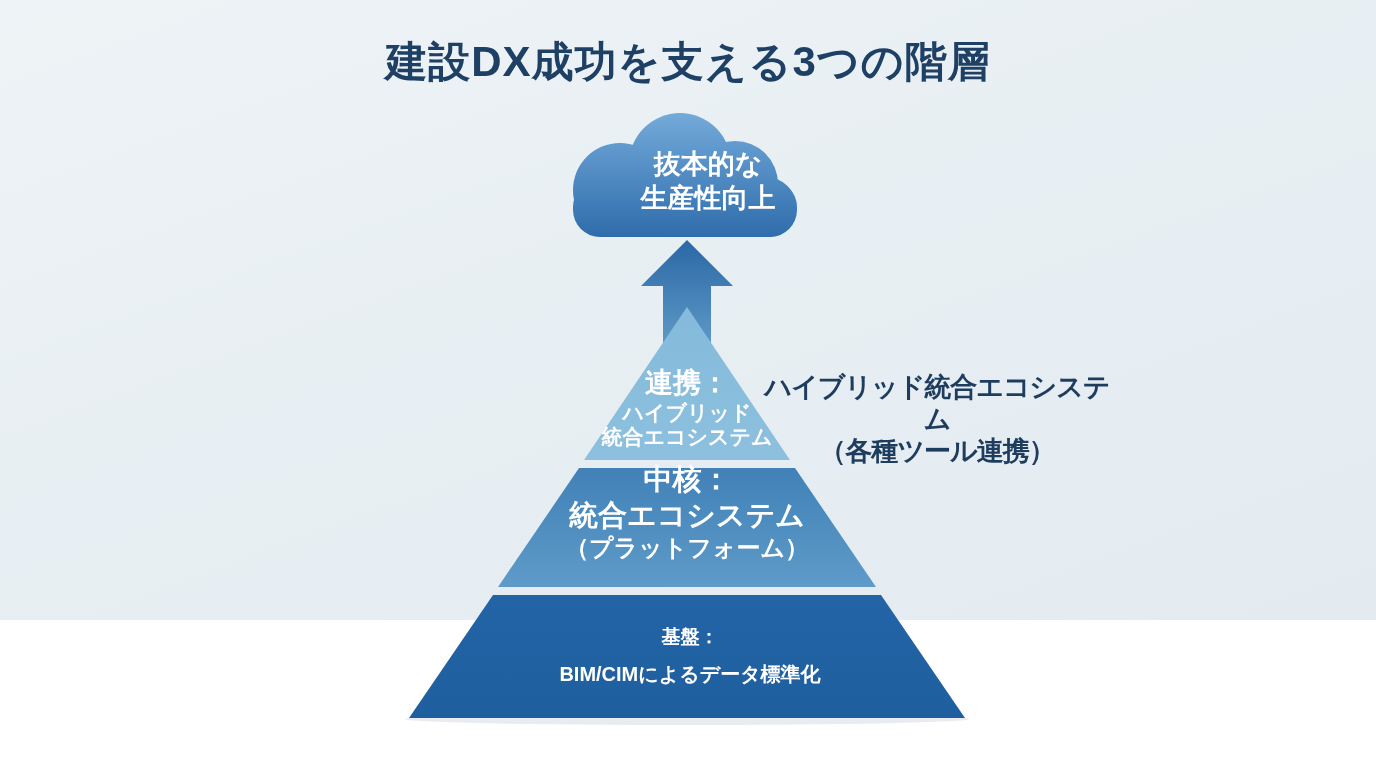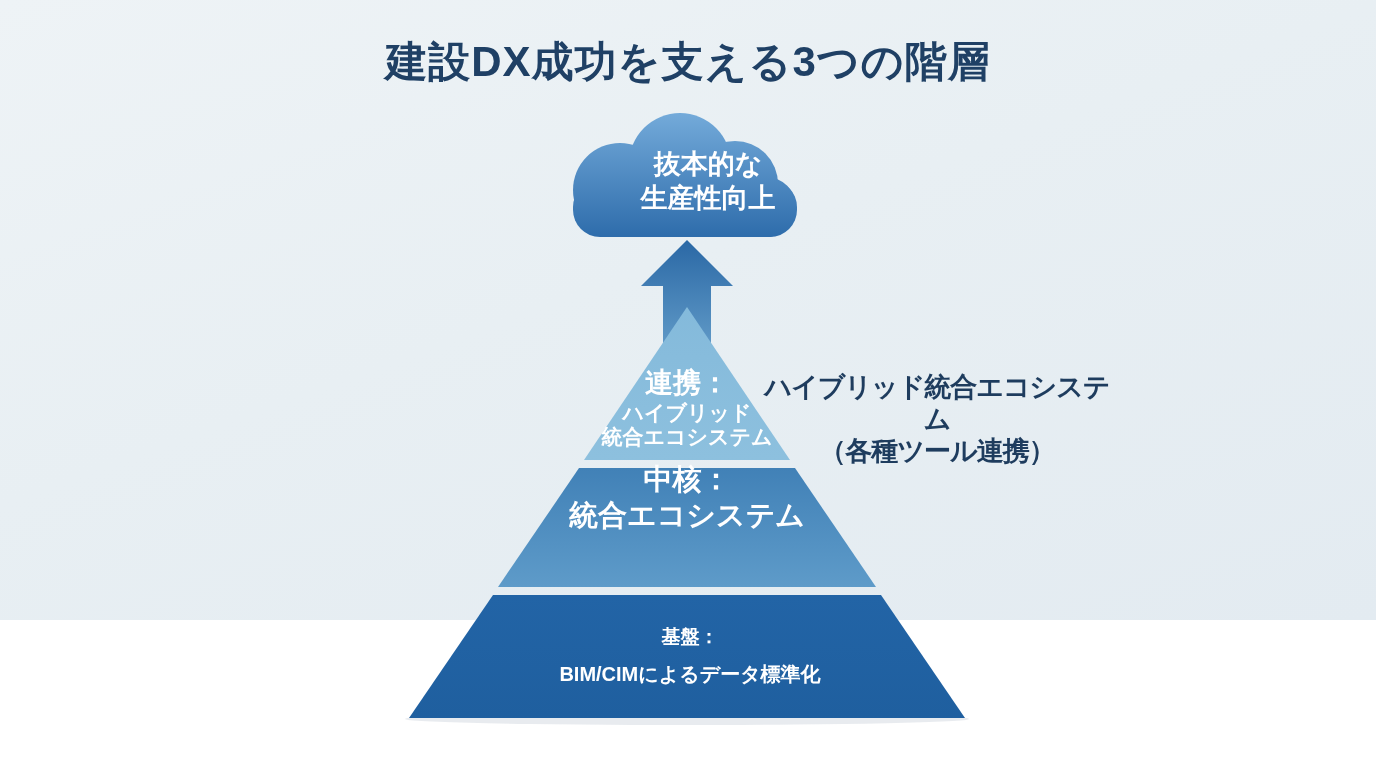--- a/index.html
+++ b/index.html
@@ -105,20 +105,21 @@
 
   <div class="abs tier-label t1">
     <span class="heading">連携：</span>
     <span class="line">ハイブリッド</span>
     <span class="line">統合エコシステム</span>
   </div>
 
   <div class="abs tier-label t2">
     <span class="heading">中核：</span>
     <span class="line line-a">統合エコシステム</span>
+    <span class="line line-b">（プラットフォーム）</span>
   </div>
 
   <div class="abs tier-label t3">
     <span class="heading">基盤：</span>
     <span class="line line-a">BIM/CIMによるデータ標準化</span>
   </div>
 
 </div>
 
 </body></html>

